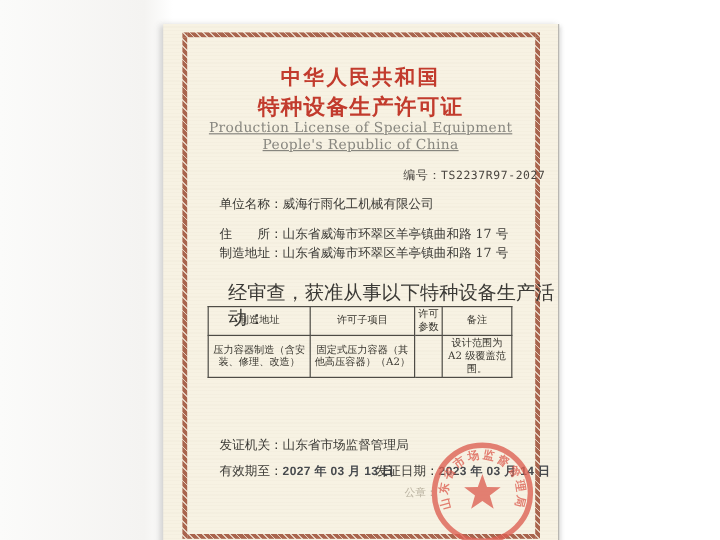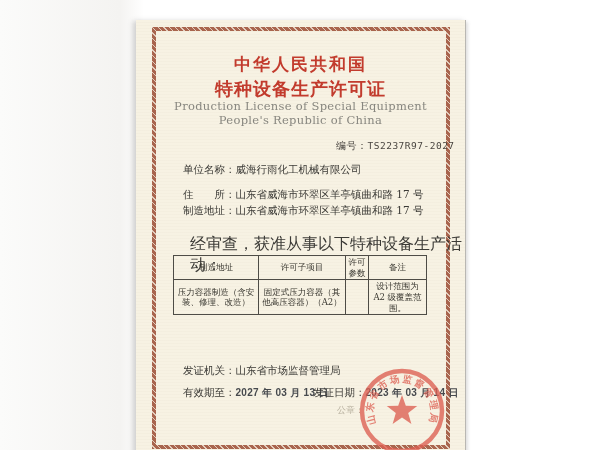--- a/index.html
+++ b/index.html
@@ -30,21 +30,21 @@
   .abs { position: absolute; }
   .title-cn {
     left: 0; right: 0; text-align: center;
     font-family: "DejaVu Sans", "Liberation Sans", sans-serif;
     font-weight: 700; color: #c23b2d;
   }
   .title-1 { top: 33px; font-size: 17px; letter-spacing: 2px; }
   .title-2 { top: 57px; font-size: 18px; letter-spacing: 1px; }
   .title-en {
     left: 0; right: 0; text-align: center;
-    color: #87867f; font-size: 11.5px; letter-spacing: 0.3px;
+    color: #87867f; font-size: 11.5px; letter-spacing: 0.3px; text-decoration: underline;
   }
   .en-1 { top: 79px; }
   .en-2 { top: 93px; text-align: center; }
   .number-line { top: 119px; left: 200px; font-size: 10px; color: #4a4641; letter-spacing: 0.5px; }
   .number-line .val { font-family: "DejaVu Sans Mono", "Liberation Mono", monospace; font-size: 9.5px; margin-top: 32px; }
   .field-line { left: 47px; font-size: 10.5px; color: #3b3a36; white-space: nowrap; }
   .f-0 { top: 143px; }
   .f-1 { top: 168px; }
   .f-2 { top: 184px; }
   .intro-line { top: 214px; left: 54px; font-size: 16px; color: #3b3a36; }

